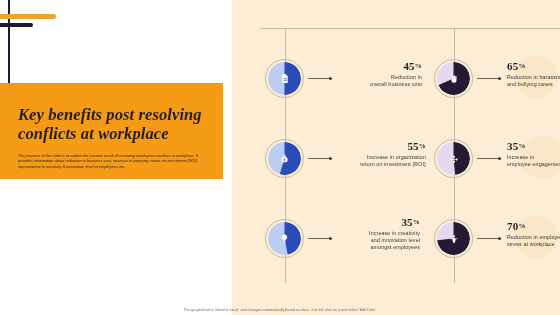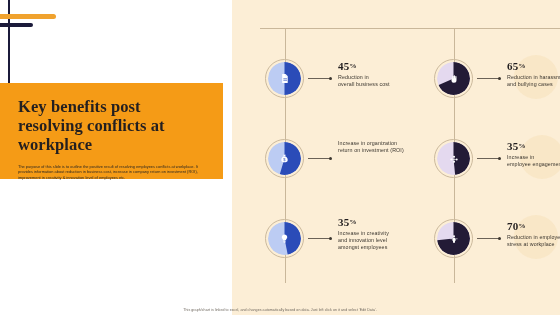--- a/index.html
+++ b/index.html
@@ -16,21 +16,22 @@
   .left-panel{position:absolute;left:0;top:0;width:232px;height:315px;background:#ffffff;}
 
   .deco-vline{position:absolute;left:8px;top:0;width:2px;height:104px;background:#1b1a3a;}
   .deco-orange-bar{position:absolute;left:0;top:14px;width:56px;height:5px;background:#f0a22e;border-radius:0 3px 3px 0;}
   .deco-navy-bar{position:absolute;left:0;top:23px;width:33px;height:4px;background:#1b1a3a;border-radius:0 2px 2px 0;}
 
   .title-block{
     position:absolute;left:0;top:83px;width:223px;height:96px;
     background:#f59b16;
     box-sizing:border-box;
-    padding:14px 18px 10px 18px;
+    padding:22px 18px 10px 18px;
+    font-style:italic;
   }
   .title-text{
     font-family:"Liberation Serif", serif;
     font-weight:700;
     font-size:16.5px;
     line-height:19px;
     color:#231f20;
     letter-spacing:0.1px;
     margin:0;
   }
@@ -47,21 +48,21 @@
     position:absolute;left:232px;top:0;width:328px;height:315px;
     background:#fceed6;
     overflow:hidden;
   }
   .panel-topline{position:absolute;left:28px;top:28px;width:300px;height:1px;background:#c9b79a;}
 
   .bubble-deco{position:absolute;border-radius:50%;background:#f8e4c2;opacity:.75;}
 
   
   .col{position:absolute;top:0;height:315px;}
-  .col-a{left:0;width:176px;}
+  .col-a{left:0;width:176px;text-align:right;}
   .col-b{left:188px;width:152px;}
 
   .spine{position:absolute;width:1px;background:#c9b79a;}
 
   .node{position:absolute;}
   .node-circle{
     position:absolute;width:33px;height:33px;border-radius:50%;
     box-sizing:border-box;
   }
   .ring{
@@ -181,20 +182,21 @@
               <path d="M9 4h6l-1.5 2.5h-3z" fill="#ffffff"></path>
               <path d="M12 7c4 0 7 4 7 8s-3 5-7 5-7-1-7-5 3-8 7-8z" fill="#ffffff"></path>
               <text x="12" y="18" font-size="9" text-anchor="middle" fill="#2b4cb8" font-family="Liberation Sans, sans-serif">$</text>
             </svg>
           </div>
         </div>
       </div>
       <div class="connector" style="left:76px;top:158px;width:22px;"></div>
       <div class="connector-dot" style="left:97px;top:157px;"></div>
       <div class="label" style="left:106px;top:140px;width:88px;">
+        <p class="pct">55<sup>%</sup></p>
         <p class="desc">Increase in organization
 return on investment (ROI)</p>
       </div>
 
       <div class="node" style="left:36px;top:222px;">
         <div class="node-circle">
           <div class="ring"></div>
           <div class="pie">
             <div class="pie-light" style="background:#bcccf3;"></div>
             <div class="pie-dark" style="background:#2b4cb8;clip-path:polygon(50% 50%, 50% 0, 100% 0, 100% 100%, 60% 100%);"></div>

